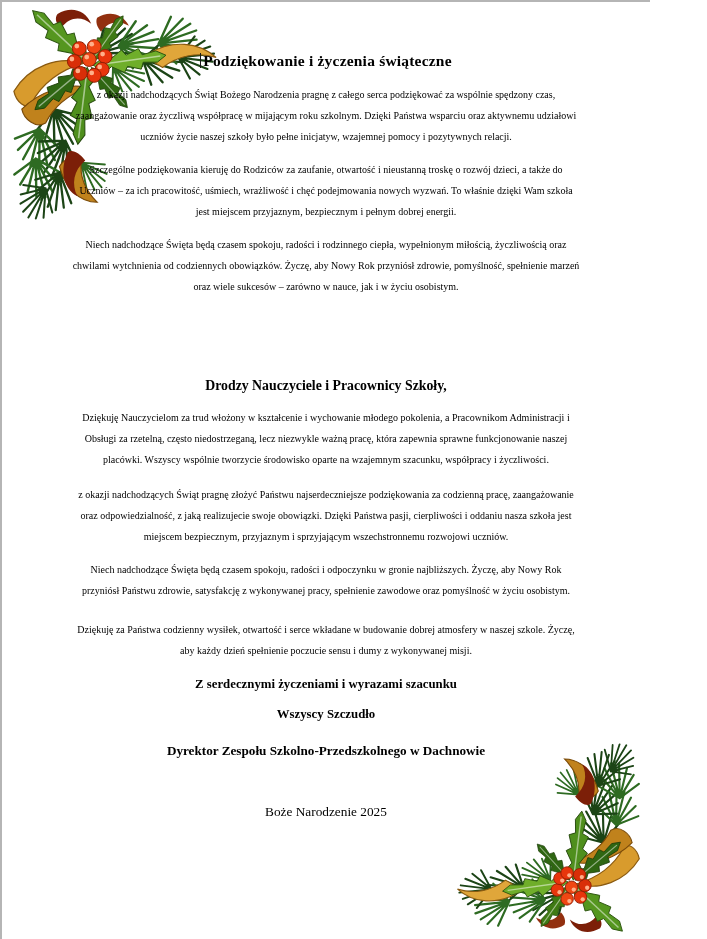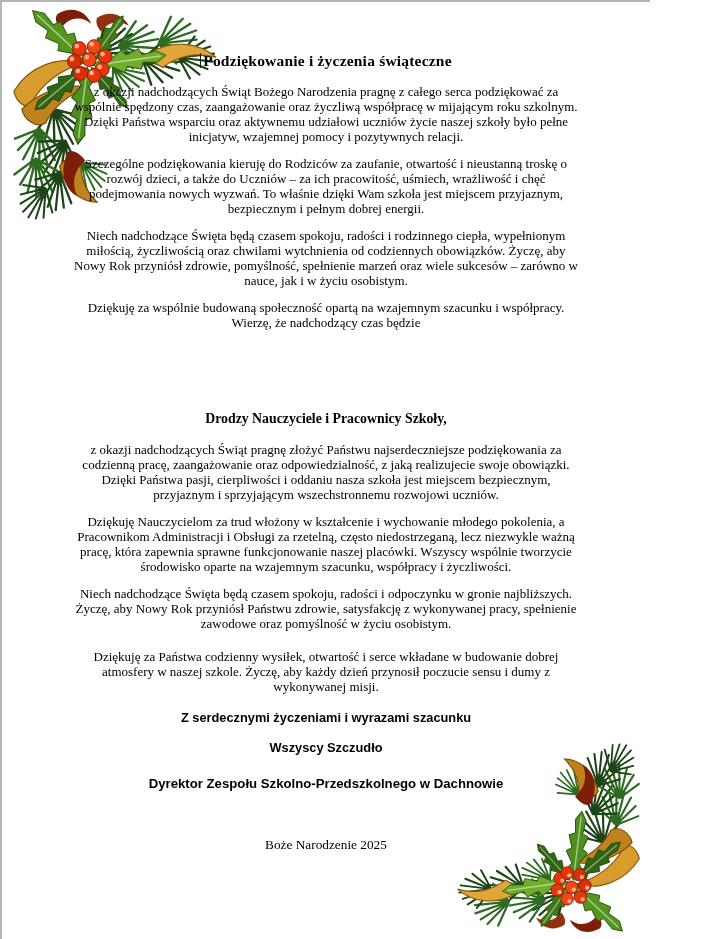--- a/index.html
+++ b/index.html
@@ -26,26 +26,26 @@
   .caret {
     display:inline-block; width:1px; height:15px;
     background:#1a1a1a; margin-right:2px; vertical-align:-2px;
   }
   .heading {
     font-size:13.8px; font-weight:bold; line-height:17.5px;
     margin:16px 0 0 0;
   }
   .heading.section-gap { margin-top:80px; }
   .para {
-    font-size:13px; line-height:15px; margin:12px 0 0 0;
+    font-size:10px; line-height:21px; margin:12px 0 0 0;
   }
   .para.first { margin-top:14px; }
   .para.extra-gap { margin-top:18px; }
   .closing-line, .sig-name, .sig-role {
-    font-family:Liberation Sans, sans-serif;
+    font-family:Liberation Serif, serif;
     font-weight:bold;
   }
   .closing-line { font-size:12.8px; line-height:17px; margin-top:15px; }
   .sig-name  { font-size:12.8px; line-height:17px; margin-top:13px; }
   .sig-role  { font-size:13.2px; line-height:17px; margin-top:19px; }
   .date-line { font-size:13.3px; line-height:17.5px; margin-top:44px;text-align:center; }
 
   .ornament { position:absolute; z-index:1; pointer-events:none; }
   .ornament.tl { top:0; left:0; width:228px; height:228px; }
   .ornament.br { right:0; bottom:0; width:205px; height:205px; transform:rotate(180deg); }
@@ -121,28 +121,27 @@
   </svg>
 
   <div class="content">
 
     <h1 class="title"><span class="caret"></span><span>Podziękowanie i życzenia świąteczne</span></h1>
 
 
     <p class="para first">z okazji nadchodzących Świąt Bożego Narodzenia pragnę z całego serca podziękować za wspólnie spędzony czas, zaangażowanie oraz życzliwą współpracę w mijającym roku szkolnym. Dzięki Państwa wsparciu oraz aktywnemu udziałowi uczniów życie naszej szkoły było pełne inicjatyw, wzajemnej pomocy i pozytywnych relacji.</p>
     <p class="para">Szczególne podziękowania kieruję do Rodziców za zaufanie, otwartość i nieustanną troskę o rozwój dzieci, a także do Uczniów – za ich pracowitość, uśmiech, wrażliwość i chęć podejmowania nowych wyzwań. To właśnie dzięki Wam szkoła jest miejscem przyjaznym, bezpiecznym i pełnym dobrej energii.</p>
     <p class="para">Niech nadchodzące Święta będą czasem spokoju, radości i rodzinnego ciepła, wypełnionym miłością, życzliwością oraz chwilami wytchnienia od codziennych obowiązków. Życzę, aby Nowy Rok przyniósł zdrowie, pomyślność, spełnienie marzeń oraz wiele sukcesów – zarówno w nauce, jak i w życiu osobistym.</p>
-    <p class="para">Dziękuję za wspólnie budowaną społeczność opartą na wzajemnym szacunku i współpracy. Wierzę, że nadchodzący czas będzie</p>
 
     <div class="heading section-gap">Drodzy Nauczyciele i Pracownicy Szkoły,</div>
 
+    <p class="para">Dziękuję Nauczycielom za trud włożony w kształcenie i wychowanie młodego pokolenia, a Pracownikom Administracji i Obsługi za rzetelną, często niedostrzeganą, lecz niezwykle ważną pracę, która zapewnia sprawne funkcjonowanie naszej placówki. Wszyscy wspólnie tworzycie środowisko oparte na wzajemnym szacunku, współpracy i życzliwości.</p>
     <p class="para first">z okazji nadchodzących Świąt pragnę złożyć Państwu najserdeczniejsze podziękowania za codzienną pracę, zaangażowanie oraz odpowiedzialność, z jaką realizujecie swoje obowiązki. Dzięki Państwa pasji, cierpliwości i oddaniu nasza szkoła jest miejscem bezpiecznym, przyjaznym i sprzyjającym wszechstronnemu rozwojowi uczniów.</p>
-    <p class="para">Dziękuję Nauczycielom za trud włożony w kształcenie i wychowanie młodego pokolenia, a Pracownikom Administracji i Obsługi za rzetelną, często niedostrzeganą, lecz niezwykle ważną pracę, która zapewnia sprawne funkcjonowanie naszej placówki. Wszyscy wspólnie tworzycie środowisko oparte na wzajemnym szacunku, współpracy i życzliwości.</p>
     <p class="para">Niech nadchodzące Święta będą czasem spokoju, radości i odpoczynku w gronie najbliższych. Życzę, aby Nowy Rok przyniósł Państwu zdrowie, satysfakcję z wykonywanej pracy, spełnienie zawodowe oraz pomyślność w życiu osobistym.</p>
-    <p class="para extra-gap">Dziękuję za Państwa codzienny wysiłek, otwartość i serce wkładane w budowanie dobrej atmosfery w naszej szkole. Życzę, aby każdy dzień przynosił poczucie sensu i dumy z wykonywanej misji.</p>
+    <p class="para extra-gap">Dziękuję za Państwa codzienny wysiłek, otwartość i serce wkładane w budowanie dobrej atmosfery w naszej szkole. Życzę, aby każdy dzień spełnienie poczucie sensu i dumy z wykonywanej misji.</p>
 
     <div class="closing-line">Z serdecznymi życzeniami i wyrazami szacunku</div>
     <div class="sig-name">Wszyscy Szczudło</div>
     <div class="sig-role">Dyrektor Zespołu Szkolno-Przedszkolnego w Dachnowie</div>
 
     <div class="date-line">Boże Narodzenie 2025</div>
 
   </div>
 </div>
 

